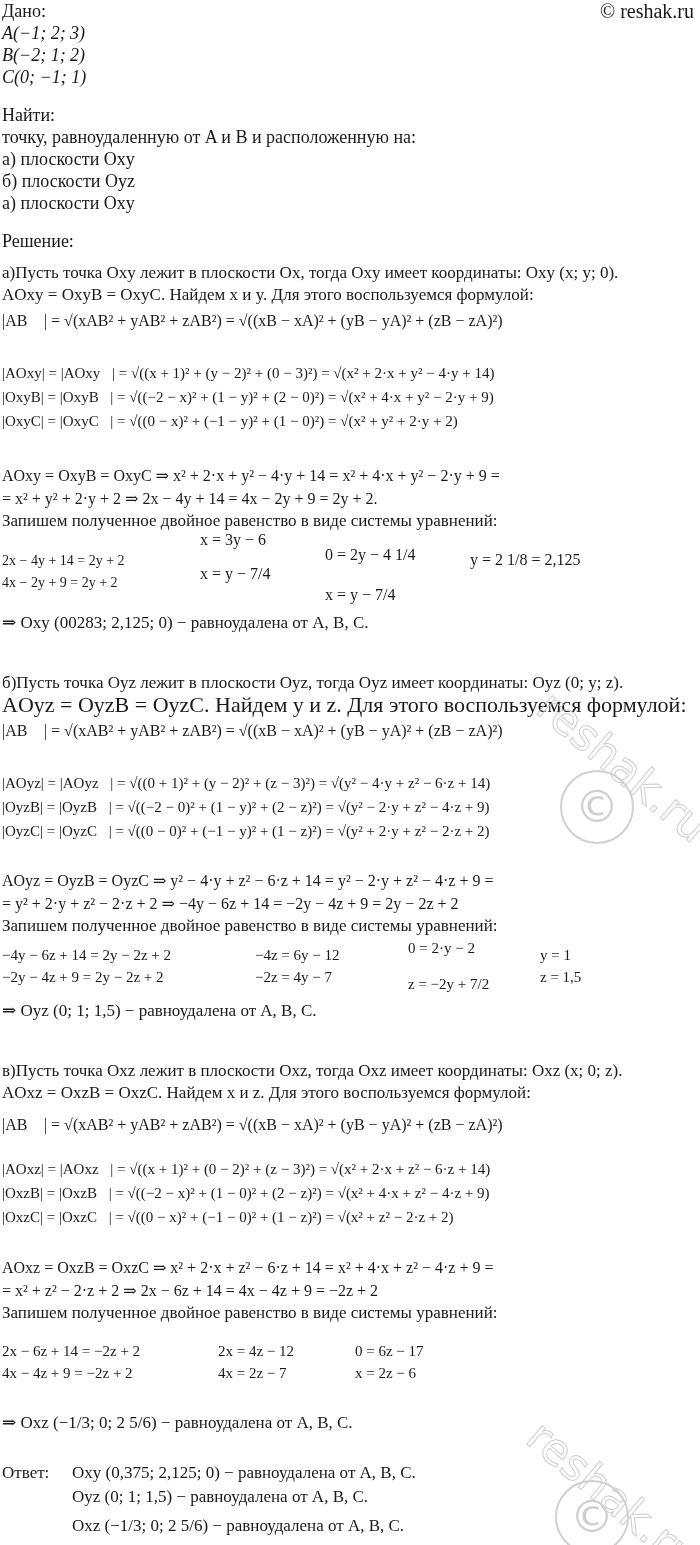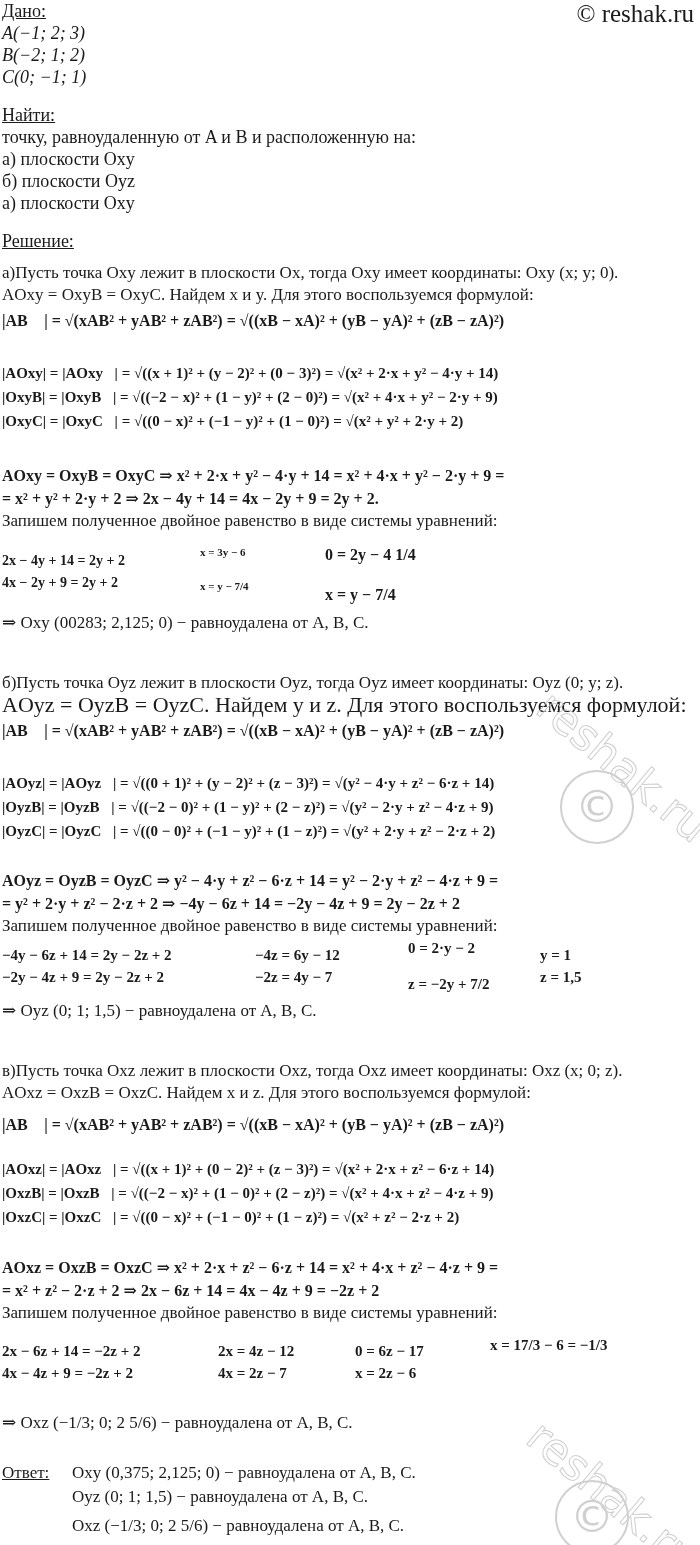--- a/index.html
+++ b/index.html
@@ -1,22 +1,22 @@
 <!DOCTYPE html>
 <html><head>
 <meta charset="utf-8">
 <style>
   html, body { margin:0; padding:0; background:#ffffff; }
   body { width:700px; height:1545px; position:relative; overflow:hidden;
          font-family:"Liberation Serif","DejaVu Serif",serif; color:#1a1a1a; }
   .ln { position:absolute; left:2px; white-space:nowrap; font-size:18px; line-height:22px; }
-  .hd { text-decoration:underline; }
+  .hd { }
   .m  { font-style:italic; }
-  .b  { font-weight:bold; }
-  .copy { position:absolute; right:6px; top:0px; font-size:25px; }
+  .b  { font-weight:normal; }
+  .copy { position:absolute; right:6px; top:0px; font-size:20px; }
   .wm { position:absolute; color:transparent; -webkit-text-stroke:1px #c9c9c9;
         font-family:"DejaVu Sans",sans-serif; font-size:44px; transform:rotate(40deg);
         transform-origin:left top; opacity:0.9; }
   .wmc { position:absolute; width:70px; height:70px; border:2px solid #d0d0d0; border-radius:50%;
          color:#d0d0d0; font-family:"DejaVu Sans",sans-serif; font-size:44px; text-align:center; line-height:70px; }
   .sys { position:absolute; }
 </style>
 </head>
 <body>
 
@@ -43,29 +43,30 @@
   <div class="ln b" style="top:386px;font-size:15px">|OxyB| = |OxyB⃗| = √((−2 − x)² + (1 − y)² + (2 − 0)²) = √(x² + 4·x + y² − 2·y + 9)</div>
   <div class="ln b" style="top:410px;font-size:15px">|OxyC| = |OxyC⃗| = √((0 − x)² + (−1 − y)² + (1 − 0)²) = √(x² + y² + 2·y + 2)</div>
   <div class="ln b" style="top:465px;font-size:16px">AOxy = OxyB = OxyC ⇒ x² + 2·x + y² − 4·y + 14 = x² + 4·x + y² − 2·y + 9 =</div>
   <div class="ln b" style="top:488px;font-size:16px">= x² + y² + 2·y + 2 ⇒ 2x − 4y + 14 = 4x − 2y + 9 = 2y + 2.</div>
   <div class="ln" style="top:510px;font-size:17px">Запишем полученное двойное равенство в виде системы уравнений:</div>
 
   <div class="sys b" style="left:2px;top:550px;font-size:14px;line-height:22px">
     <div>2x − 4y + 14 = 2y + 2</div>
     <div>4x − 2y + 9 = 2y + 2</div>
   </div>
-  <div class="sys b" style="left:200px;top:535px;font-size:11px;line-height:34px">
+  <div class="sys b" style="left:200px;top:523px;font-size:16px;line-height:34px">
     <div>x = 3y − 6</div>
     <div>x = y − 7/4</div>
   </div>
   <div class="sys b" style="left:325px;top:535px;font-size:16px;line-height:40px">
     <div>0 = 2y − 4 1/4</div>
     <div>x = y − 7/4</div>
   </div>
   <div class="sys b" style="left:470px;top:540px;font-size:16px;line-height:40px">
+    <div>y = 2 1/8 = 2,125</div>
   </div>
   <div class="ln" style="top:612px;font-size:17px">⇒ Oxy (00283; 2,125; 0) − равноудалена от A, B, C.</div>
 </section>
 
 <section>
   <div class="ln" style="top:672px;font-size:17px">б)Пусть точка Oyz лежит в плоскости Oyz, тогда Oyz  имеет координаты: Oyz (0; y; z).</div>
   <div class="ln" style="top:694px;font-size:22px"> AOyz = OyzB = OyzC. Найдем y и z.  Для этого воспользуемся формулой:</div>
   <div class="ln b" style="top:720px;font-size:16px">|AB⃗ | = √(xAB² + yAB² + zAB²) = √((xB − xA)² + (yB − yA)² + (zB − zA)²)</div>
   <div class="ln b" style="top:772px;font-size:15px">|AOyz| = |AOyz⃗| = √((0 + 1)² + (y − 2)² + (z − 3)²) = √(y² − 4·y + z² − 6·z + 14)</div>
   <div class="ln b" style="top:796px;font-size:15px">|OyzB| = |OyzB⃗| = √((−2 − 0)² + (1 − y)² + (2 − z)²) = √(y² − 2·y + z² − 4·z + 9)</div>
@@ -110,21 +111,20 @@
   </div>
   <div class="sys b" style="left:218px;top:1340px;font-size:15px;line-height:22px">
     <div>2x = 4z − 12</div>
     <div>4x = 2z − 7</div>
   </div>
   <div class="sys b" style="left:355px;top:1340px;font-size:15px;line-height:22px">
     <div>0 = 6z − 17</div>
     <div>x = 2z − 6</div>
   </div>
   <div class="sys b" style="left:490px;top:1325px;font-size:15px;line-height:40px">
-    <div>x = 17/3 − 6 = −1/3</div>
   </div>
   <div class="ln" style="top:1412px;font-size:17px">⇒ Oxz (−1/3; 0; 2 5/6) − равноудалена от A, B, C.</div>
 </section>
 
 <section>
   <div class="ln hd" style="top:1462px;font-size:17px">Ответ:</div>
   <div class="ln" style="top:1462px;left:72px;font-size:17px">Oxy (0,375; 2,125; 0) − равноудалена от A, B, C.</div>
   <div class="ln" style="top:1486px;left:72px;font-size:17px">Oyz (0; 1; 1,5) − равноудалена от A, B, C.</div>
   <div class="ln" style="top:1515px;left:72px;font-size:17px">Oxz (−1/3; 0; 2 5/6) − равноудалена от A, B, C.</div>
 </section>

